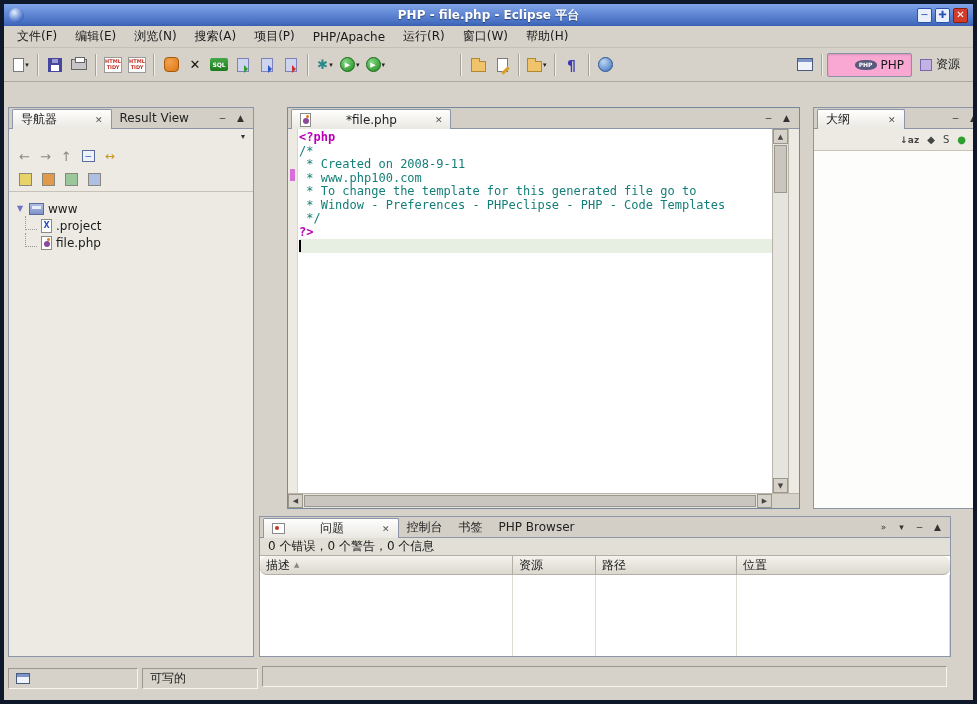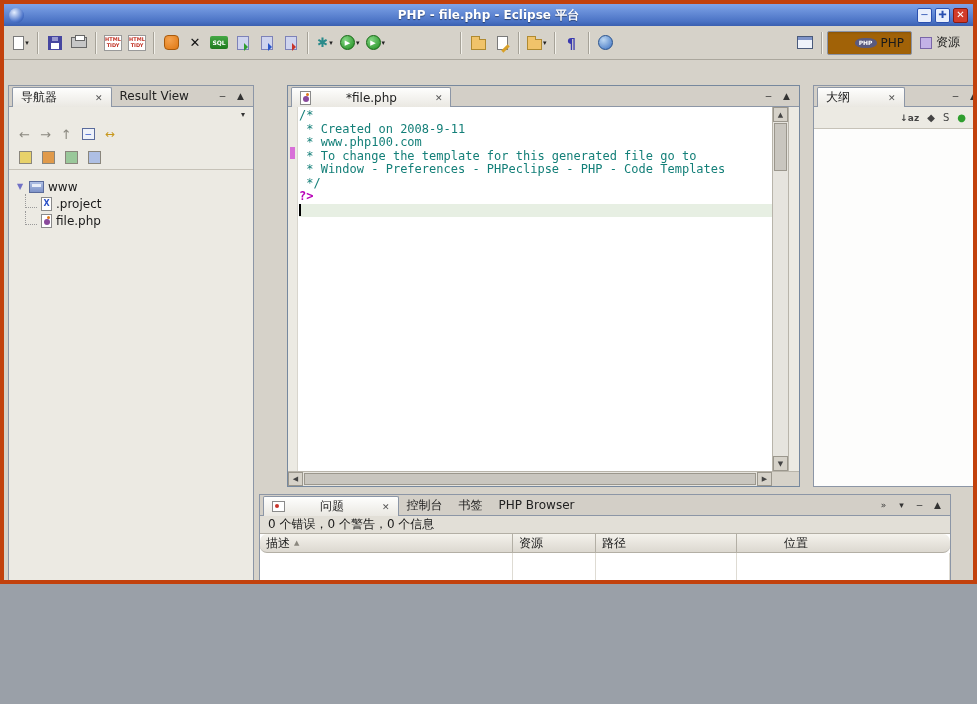--- a/index.html
+++ b/index.html
@@ -1,17 +1,17 @@
 <!DOCTYPE html>
 <html><head>
 <meta charset="utf-8">
 <style>
   html,body{margin:0;padding:0;background:#9aa0a8;}
   *{box-sizing:border-box;}
-  .win{position:relative;width:977px;height:584px;background:#d6d2c9;border:4px solid #c2410c;
+  .win{position:relative;width:977px;height:704px;background:#d6d2c9;border:4px solid #0f172a;
        font-family:"DejaVu Sans","Liberation Sans",sans-serif;font-size:12px;color:#1a1a1a;overflow:hidden;}
 
   
   .tbar{height:22px;background:linear-gradient(to bottom,#7fa4e8,#4a72c4 80%,#3a5fb0);display:flex;align-items:center;padding:0 5px;position:relative;}
   .tbar .title{position:absolute;left:0;right:0;text-align:center;color:#fff;font-weight:bold;font-size:12px;text-shadow:0 1px 1px rgba(0,0,0,.45);}
   .wicon{width:15px;height:15px;border-radius:50%;background:radial-gradient(circle at 35% 30%,#e4eeff,#4a72c8 65%,#23458e);z-index:1;}
   .ctrls{margin-left:auto;display:flex;gap:3px;z-index:1;}
   .ctrl{width:15px;height:15px;display:flex;align-items:center;justify-content:center;font-size:10px;line-height:1;border-radius:2px;}
   .ctrl.min,.ctrl.max{background:#e9effc;color:#2a50b0;border:1px solid #2a50b0;}
   .ctrl.close{background:#d23c2a;color:#fff;border:1px solid #8a1a10;font-weight:bold;}
@@ -45,21 +45,21 @@
   .ic-folder{width:15px;height:11px;background:#f0c36a;border:1px solid #b08a30;position:relative;margin-top:3px;}
   .ic-folder::before{content:"";position:absolute;left:-1px;top:-4px;width:7px;height:3px;background:#f0c36a;border:1px solid #b08a30;border-bottom:none;}
   .ic-pencil{width:11px;height:14px;background:#fff;border:1px solid #7a7a7a;position:relative;}
   .ic-pencil::after{content:"";position:absolute;right:-3px;bottom:-1px;width:9px;height:3px;background:#d8a028;transform:rotate(-45deg);}
   .ic-pilcrow{color:#3a3ab0;font-size:14px;font-weight:bold;line-height:1;}
   .ic-globe{width:15px;height:15px;border-radius:50%;background:radial-gradient(circle at 35% 30%,#bcd7f2,#3a6fc0);border:1px solid #28528e;}
   .ic-persp{width:16px;height:13px;background:#eef2fa;border:1px solid #4a5a7a;position:relative;}
   .ic-persp::before{content:"";position:absolute;left:0;right:0;top:0;height:3px;background:#7e93c8;}
   .tb-right{margin-left:auto;display:flex;align-items:center;}
   .pbtn{display:flex;align-items:center;gap:4px;height:24px;padding:0 7px;border:1px solid transparent;border-radius:2px;white-space:nowrap;}
-  .pbtn.active{background:#a16207;border-color:#8a93a6;box-shadow:inset 0 1px 2px rgba(0,0,0,.15);padding-left:27px;}
+  .pbtn.active{background:#f9a8d4;border-color:#8a93a6;box-shadow:inset 0 1px 2px rgba(0,0,0,.15);padding-left:27px;}
   .php-logo{background:#5a5a7e;color:#fff;border-radius:45%;font-size:6px;font-weight:bold;padding:2px 4px;line-height:1;}
   .ic-res{width:12px;height:12px;background:#c3b2e6;border:1px solid #7a66a8;}
 
   
   .client{position:relative;height:618px;background:#d6d2c9;}
   .view{position:absolute;border:1px solid #8c96a6;background:#fff;display:flex;flex-direction:column;}
   .nav{left:4px;top:25px;width:246px;height:550px;background:#eceae3;}
   .ed{left:255px;top:25px;width:513px;height:402px;border-color:#76889e;margin-left:28px;}
   .out{left:809px;top:25px;width:174px;height:402px;background:#fbfaf7;}
   .prob{left:255px;top:434px;width:692px;height:141px;}
@@ -118,21 +118,21 @@
   
   .otools{height:22px;background:#eceae3;border-bottom:1px solid #c6c2b8;display:flex;align-items:center;justify-content:flex-end;gap:8px;padding-right:8px;font-size:10px;color:#444;}
   .oaz{font-size:9px;font-weight:bold;}
   .odot{color:#2f9e2f;font-size:10px;}
   .obody{flex:1;background:#fdfdfc;}
 
   
   .psummary{height:18px;background:#e2dfd7;border-bottom:1px solid #b3afa5;display:flex;align-items:center;padding-left:8px;font-size:12px;}
   .phead{height:19px;display:flex;background:linear-gradient(#f4f2ec,#dcd8d0);border-bottom:1px solid #b3afa5;border-radius:7px;}
   .pcol{display:flex;align-items:center;gap:4px;padding:0 6px;border-right:1px solid #b3afa5;font-size:12px;}
-  .c0{width:253px;} .c1{width:83px;} .c2{width:141px;} .c3{flex:1;border-right:none;margin-left:41px;}
+  .c0{width:253px;} .c1{width:83px;} .c2{width:141px;} .c3{flex:1;border-right:none;}
   .sort{font-size:7px;color:#8a877e;}
   .pbody{flex:1;display:flex;background:#fff;}
   .bcol{border-right:1px solid #dedbd3;height:100%;}
   .ptabicon{width:13px;height:11px;background:#fff;border:1px solid #8a8a8a;position:relative;}
   .ptabicon::after{content:"";position:absolute;left:2px;top:2px;width:4px;height:4px;background:#c8342a;border-radius:50%;}
 
   
   .sbar{position:absolute;left:4px;top:584px;width:943px;height:24px;display:flex;align-items:center;}
   .scell{height:21px;display:flex;align-items:center;gap:6px;border:1px solid;border-color:#9b978d #f6f4ef #f6f4ef #9b978d;margin-right:4px;padding:0 7px;}
   .scell.one{width:130px;} .scell.two{width:116px;} .scell.three{flex:1;align-self:stretch;height:21px;}
@@ -153,20 +153,31 @@
         </div>
       <div class="ctrl max">
           <span>✚</span>
         </div>
       <div class="ctrl close">
           <span>✕</span>
         </div>
     </div>
   </div>
 
+  <div class="mbar">
+    <div class="mitem">文件(F)</div>
+    <div class="mitem">编辑(E)</div>
+    <div class="mitem">浏览(N)</div>
+    <div class="mitem">搜索(A)</div>
+    <div class="mitem">项目(P)</div>
+    <div class="mitem">PHP/Apache</div>
+    <div class="mitem">运行(R)</div>
+    <div class="mitem">窗口(W)</div>
+    <div class="mitem">帮助(H)</div>
+  </div>
 
   <div class="toolbar">
     <div class="tbtn">
       <span class="ic-page"></span>
       <span class="dd">▾</span>
     </div>
     <div class="tsep"></div>
     <div class="tbtn">
         <span class="ic-save"></span>
       </div>
@@ -322,20 +333,21 @@
           <div class="vbtn">
               <span>▲</span>
             </div>
         </div>
       </div>
       <div class="edbody">
         <div class="ruler">
           <div class="marker"></div>
         </div>
         <div class="code">
+          <div class="cl tag">&lt;?php</div>
           <div class="cl comment">/*</div>
           <div class="cl comment"> * Created on 2008-9-11</div>
           <div class="cl comment"> * www.php100.com</div>
           <div class="cl comment"> * To change the template for this generated file go to</div>
           <div class="cl comment"> * Window - Preferences - PHPeclipse - PHP - Code Templates</div>
           <div class="cl comment"> */</div>
           <div class="cl tag">?&gt;</div>
           <div class="cl cur"><span class="caret"></span><span></span></div>
         </div>
         <div class="vscroll">

